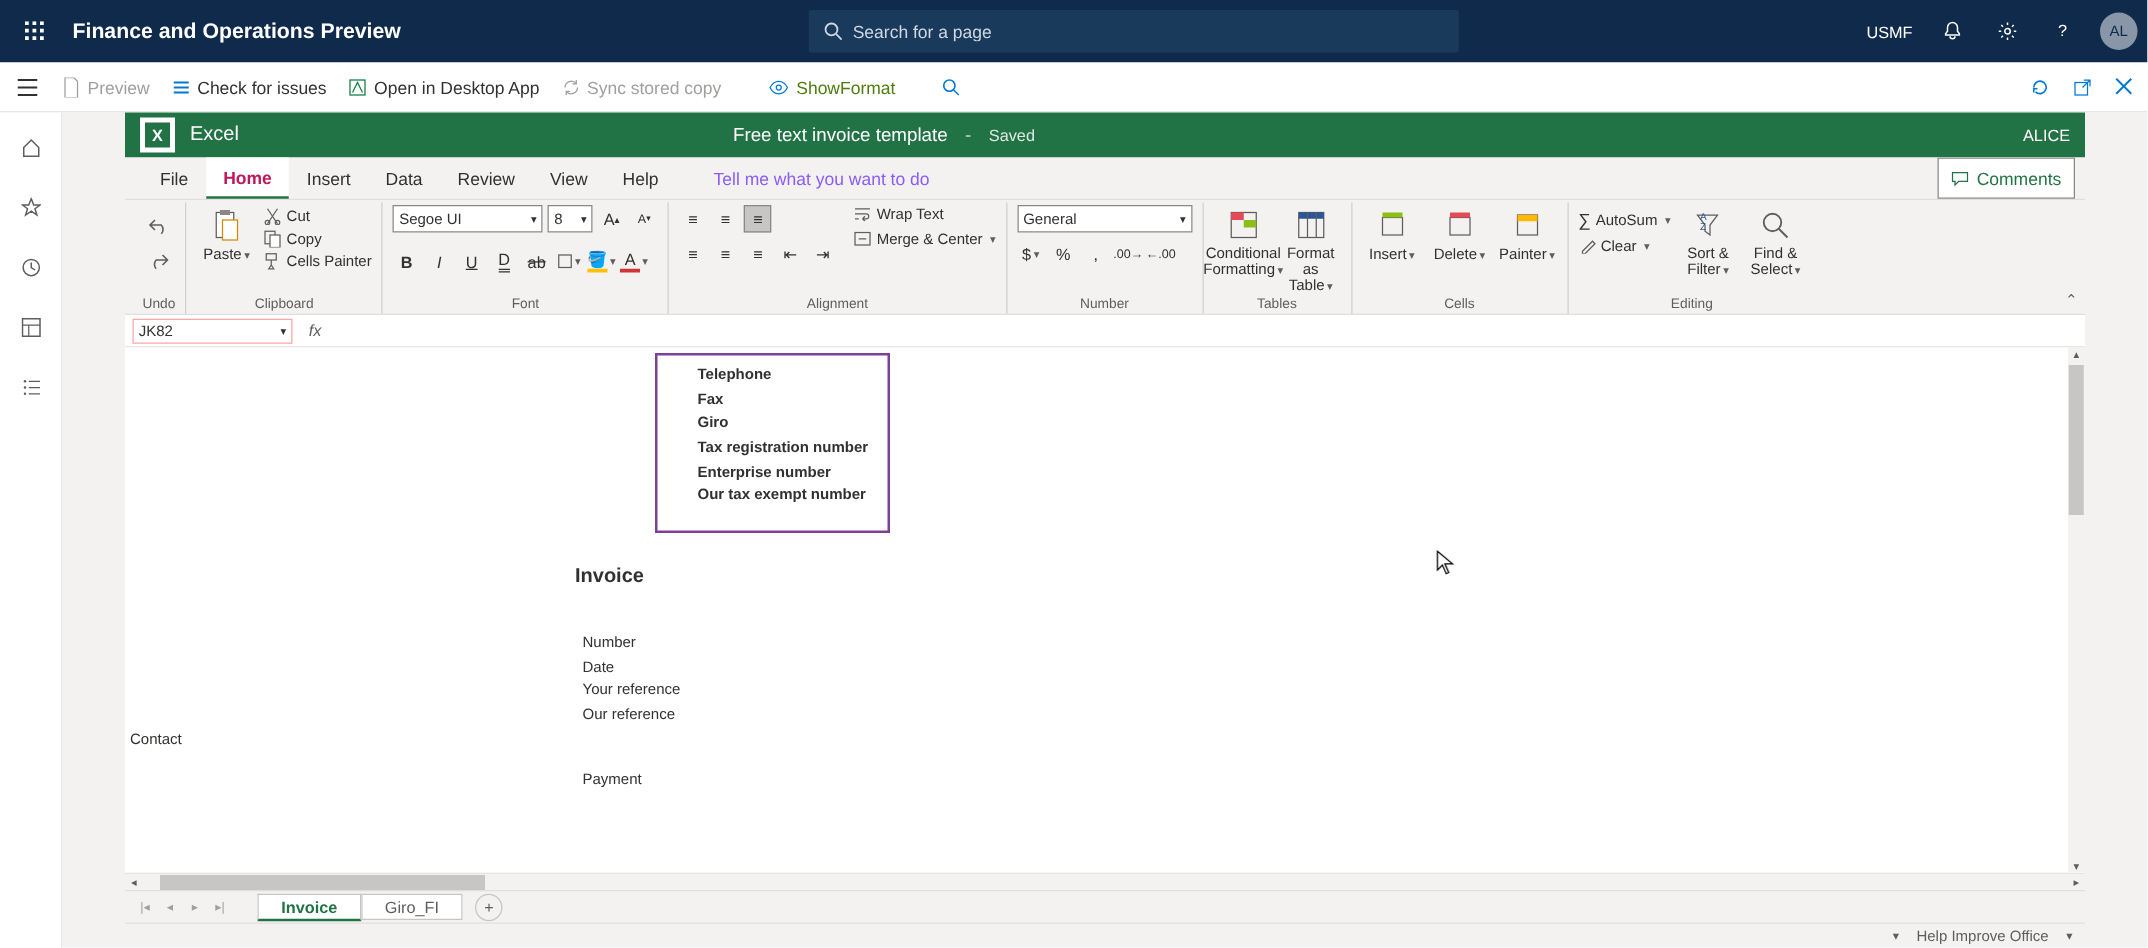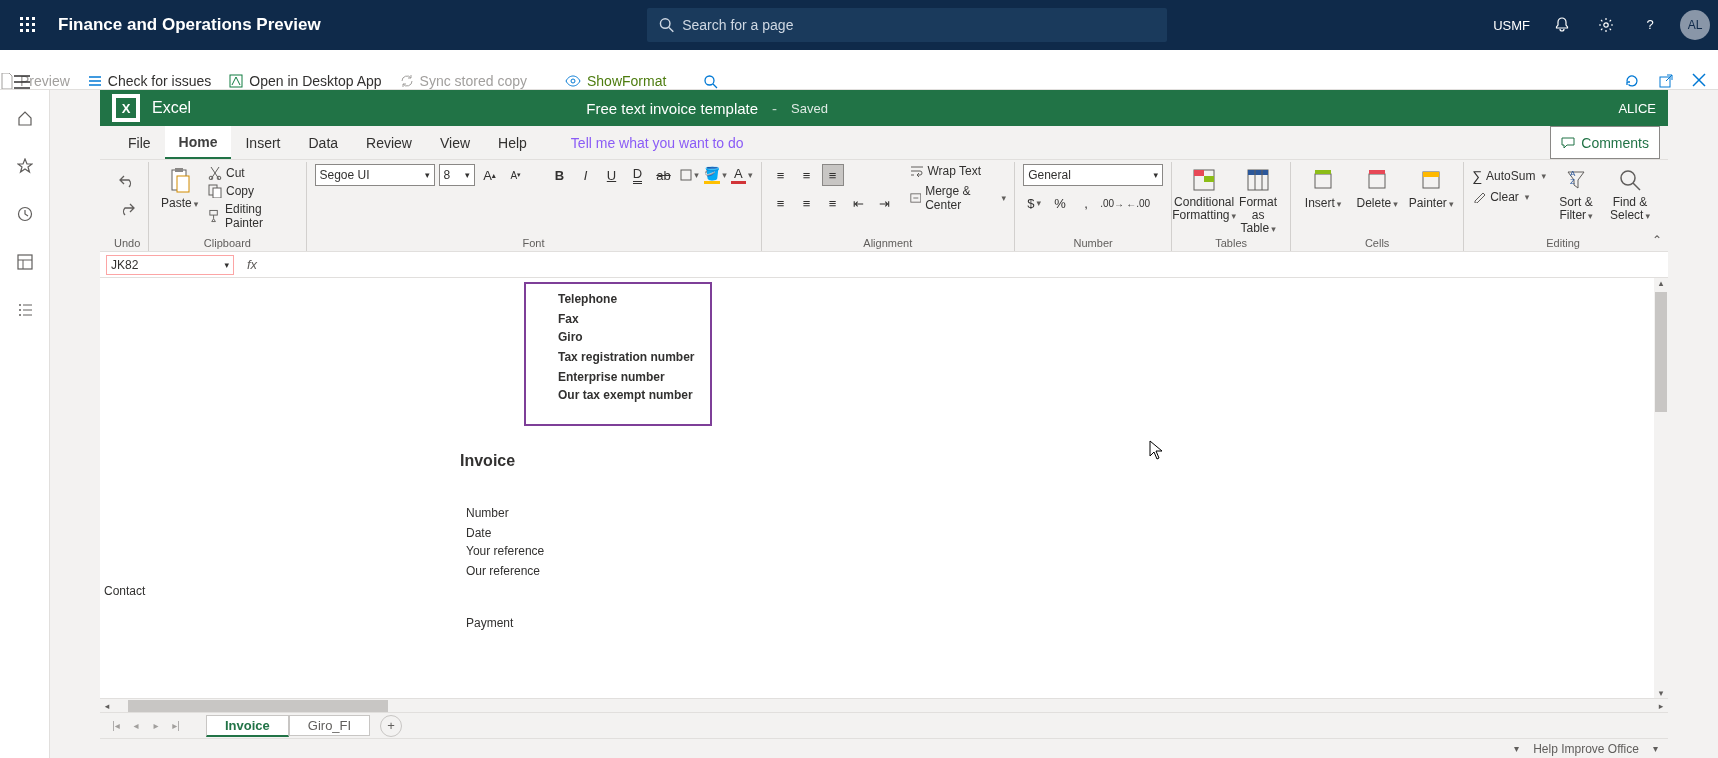--- a/index.html
+++ b/index.html
@@ -11,21 +11,21 @@
 .app-title { font-size: 17px; font-weight: 600; margin-left: 10px; }
 .search-box { margin-left: auto; margin-right: auto; background: #1a3a5c; width: 520px; height: 34px; display: flex; align-items: center; padding: 0 12px; border-radius: 2px; }
 .search-box input { background: transparent; border: none; color: #cfd8e3; font-size: 14px; width: 100%; outline: none; }
 .search-box input::placeholder { color: #cfd8e3; }
 .top-right { display: flex; align-items: center; gap: 4px; }
 .company-label { font-size: 13px; font-weight: 400; margin-right: 8px; }
 .hdr-icon { width: 40px; height: 40px; display: flex; align-items: center; justify-content: center; cursor: pointer; }
 .avatar { width: 30px; height: 30px; border-radius: 50%; background: #8996a8; display: flex; align-items: center; justify-content: center; font-size: 12px; color: #0f2a4a; margin-left: 6px; }
 
 
-.second-bar { height: 40px; background: #fff; border-bottom: 1px solid #e1dfdd; display: flex; align-items: flex-end; gap: 18px; color: #605e5c; font-size: 14px; position: relative; }
+.second-bar { height: 40px; background: #fff; border-bottom: 1px solid #e1dfdd; display: flex; align-items: center; padding-left: 50px; gap: 18px; color: #605e5c; font-size: 14px; position: relative; }
 .second-bar .tb-btn { display: flex; align-items: center; gap: 6px; cursor: pointer; color: #323130; }
 .second-bar .tb-btn.disabled { color: #a19f9d; }
 .second-bar .tb-btn.blue { color: #4d7c0f; }
 .second-bar .right-icons { position: absolute; right: 12px; display: flex; gap: 18px; }
 .second-bar .hamburger { position: absolute; left: 14px; cursor: pointer; }
 
 
 .left-rail { position: absolute; left: 0; top: 90px; width: 50px; bottom: 0; background: #fff; border-right: 1px solid #e1dfdd; display: flex; flex-direction: column; align-items: center; padding-top: 18px; gap: 28px; }
 .rail-icon { width: 20px; height: 20px; cursor: pointer; color: #605e5c; display:flex; align-items:center; justify-content:center;}
 
@@ -39,21 +39,21 @@
 .xl-logo-inner { width:20px; height:20px; background:#217346; color:white; font-weight:bold; font-size:13px; display:flex; align-items:center; justify-content:center;}
 .xl-appname { font-size: 16px; }
 .xl-doc { margin: 0 auto; font-size: 15px; display:flex; align-items:center; gap:14px;}
 .xl-doc .dash{opacity:.7;}
 .xl-saved { font-size: 13px; opacity: .85; }
 .xl-user { font-size: 13px; margin-left: auto; }
 
 
 .ribbon-tabs { height: 34px; background: #f3f2f1; display: flex; align-items: stretch; padding-left: 14px; font-size: 14px; border-bottom: 1px solid #e1dfdd;}
 .ribbon-tab { padding: 0 14px; display: flex; align-items: center; cursor: pointer; color: #323130; }
-.ribbon-tab.active { background:#fff; color: #404040; font-weight:600; border-bottom: 2px solid #217346;}
+.ribbon-tab.active { background:#fff; color: #be185d; font-weight:600; border-bottom: 2px solid #217346;}
 .ribbon-tellme { color: #8b5cf6; margin-left: 30px; display:flex; align-items:center;}
 .ribbon-comments { margin-left: auto; margin-right:8px; display:flex; align-items:center; gap:6px; background:#fff; border:1px solid #8a8886; padding: 2px 10px; color:#217346; cursor:pointer;}
 
 
 .ribbon { height: 92px; background: #f3f2f1; border-bottom: 1px solid #e1dfdd; display: flex; align-items: stretch; padding: 2px 6px 0 6px; font-size:12px; color:#323130; position:relative;}
 .rgroup { border-right: 1px solid #d2d0ce; padding: 2px 8px 0 8px; display:flex; flex-direction:column; }
 .rgroup-body { flex:1; display:flex; align-items:flex-start; gap:6px; }
 .rgroup-label { text-align:center; font-size:11px; color:#605e5c; padding-bottom:2px;}
 .vbtn { display:flex; flex-direction:column; align-items:center; justify-content:center; width:48px; cursor:pointer; font-size:12px; gap:2px; padding-top:2px;}
 .vbtn .ic { width:28px; height:28px; }
@@ -334,29 +334,29 @@
                   <rect x="1" y="1" width="8" height="10" stroke="#605e5c" fill="none"></rect>
                   <rect x="5" y="4" width="8" height="10" stroke="#605e5c" fill="#fff"></rect>
                 </svg>
                 <span>Copy</span>
               </div>
             <div class="mini-row">
                 <svg width="14" height="14" viewBox="0 0 14 14">
                   <rect x="2" y="1" width="8" height="5" stroke="#605e5c" fill="none"></rect>
                   <path d="M6 6v4l-2 3h4l-2-3" stroke="#605e5c" fill="none"></path>
                 </svg>
-                <span>Editing Painter</span>
+                <span>Cells Painter</span>
               </div>
           </div>
         </div>
         <div class="rgroup-label">Clipboard</div>
       </div>
 
       <div class="rgroup">
-        <div class="rgroup-body" style="gap:22px;">
+        <div class="rgroup-body" style="flex-direction:column; gap:12px;">
           <div class="mini-row">
             <div class="font-sel">
                 <span>Segoe UI</span>
                 <span style="font-size:9px">▾</span>
               </div>
             <div class="size-sel">
                 <span>8</span>
                 <span style="font-size:9px">▾</span>
               </div>
             <div class="mini-btn">A<sup style="font-size:8px">▴</sup></div>

